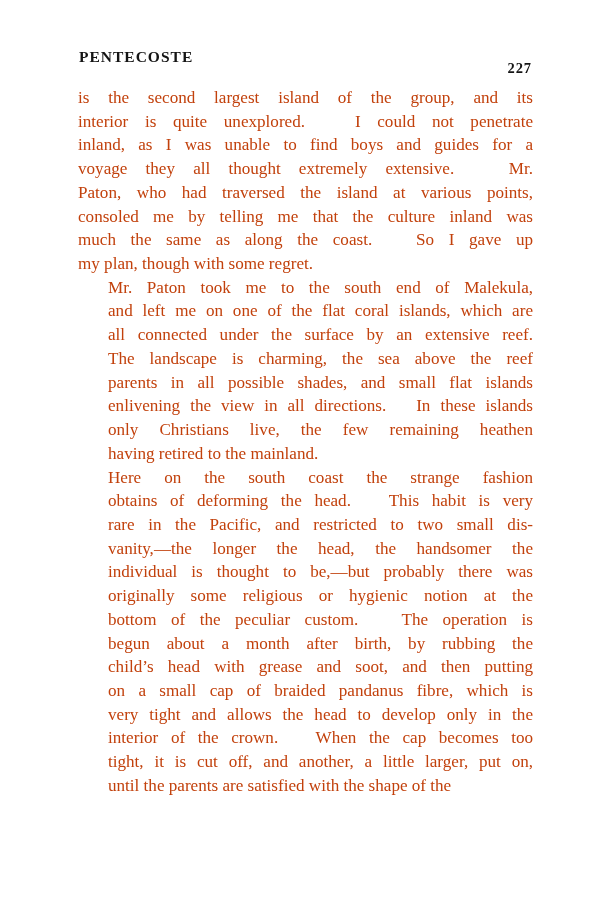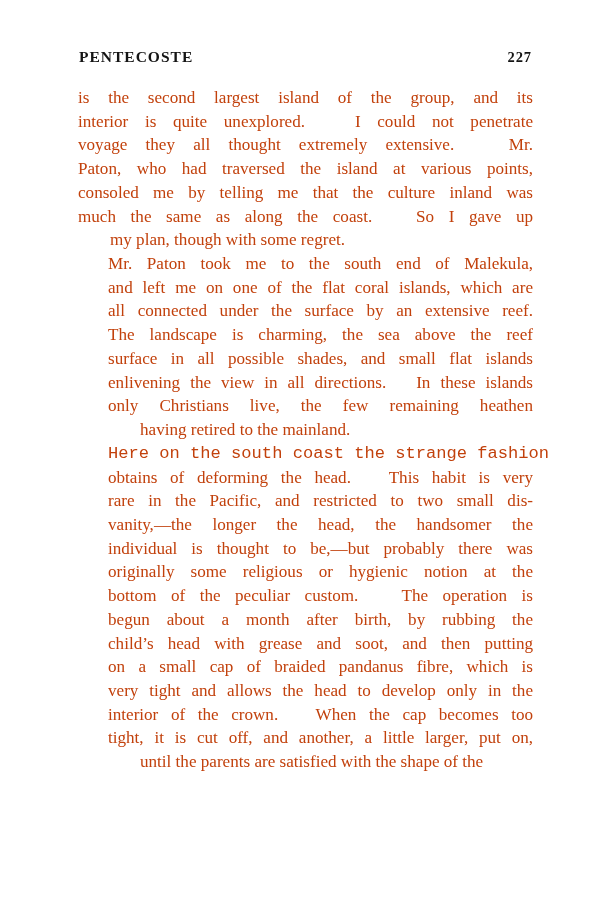--- a/index.html
+++ b/index.html
@@ -34,21 +34,21 @@
     font-size: 15.5px;
     font-weight: bold;
     letter-spacing: 1.0px;
     text-indent: 1.0px;
     color: #141414;
     white-space: nowrap;
   }
   .running-head-folio {
     position: absolute;
     right: 0;
-    top: 1px;
+    top: 12px;
     font-size: 14.5px;
     font-weight: bold;
     letter-spacing: 0.9px;
     color: #141414;
   }
 
   
   .textblock {
     position: absolute;
     left: 78px;
@@ -74,55 +74,55 @@
     text-align: left;
   }
   .line {
     display: block;
     text-align: justify;
     text-align-last: justify;
     white-space: pre;
   }
   .line:last-child {
     text-align-last: left;
-    margin-left: 32px;
   }
 </style>
 </head>
 <body>
 
 <div class="page" style="background: rgb(255, 255, 255);">
 
   <div class="running-head">
     <div class="running-head-title">PENTECOSTE</div>
     <div class="running-head-folio">227</div>
   </div>
 
   <div class="textblock">
       <p class="para">
         <span class="line">is the second largest island of the group, and its</span>
         <span class="line">interior is quite unexplored.   I could not penetrate</span>
+        <span class="line">inland, as I was unable to find boys and guides for a</span>
         <span class="line">voyage they all thought extremely extensive.   Mr.</span>
         <span class="line">Paton, who had traversed the island at various points,</span>
         <span class="line">consoled me by telling me that the culture inland was</span>
         <span class="line">much the same as along the coast.   So I gave up</span>
         <span class="line">my plan, though with some regret.</span>
       </p>
       <p class="para indent">
         <span class="line" style="text-indent: 30px;">Mr. Paton took me to the south end of Malekula,</span>
         <span class="line">and left me on one of the flat coral islands, which are</span>
         <span class="line">all connected under the surface by an extensive reef.</span>
         <span class="line">The landscape is charming, the sea above the reef</span>
-        <span class="line">surface in all possible shades, and small flat islands</span>
+        <span class="line">parents in all possible shades, and small flat islands</span>
         <span class="line">enlivening the view in all directions.   In these islands</span>
         <span class="line">only Christians live, the few remaining heathen</span>
         <span class="line">having retired to the mainland.</span>
       </p>
       <p class="para indent">
-        <span class="line" style="text-indent: 30px; font-family: Liberation Mono, monospace;">Here on the south coast the strange fashion</span>
+        <span class="line" style="text-indent: 30px;">Here on the south coast the strange fashion</span>
         <span class="line">obtains of deforming the head.   This habit is very</span>
         <span class="line">rare in the Pacific, and restricted to two small dis-</span>
         <span class="line">vanity,—the longer the head, the handsomer the</span>
         <span class="line">individual is thought to be,—but probably there was</span>
         <span class="line">originally some religious or hygienic notion at the</span>
         <span class="line">bottom of the peculiar custom.   The operation is</span>
         <span class="line">begun about a month after birth, by rubbing the</span>
         <span class="line">child’s head with grease and soot, and then putting</span>
         <span class="line">on a small cap of braided pandanus fibre, which is</span>
         <span class="line">very tight and allows the head to develop only in the</span>

